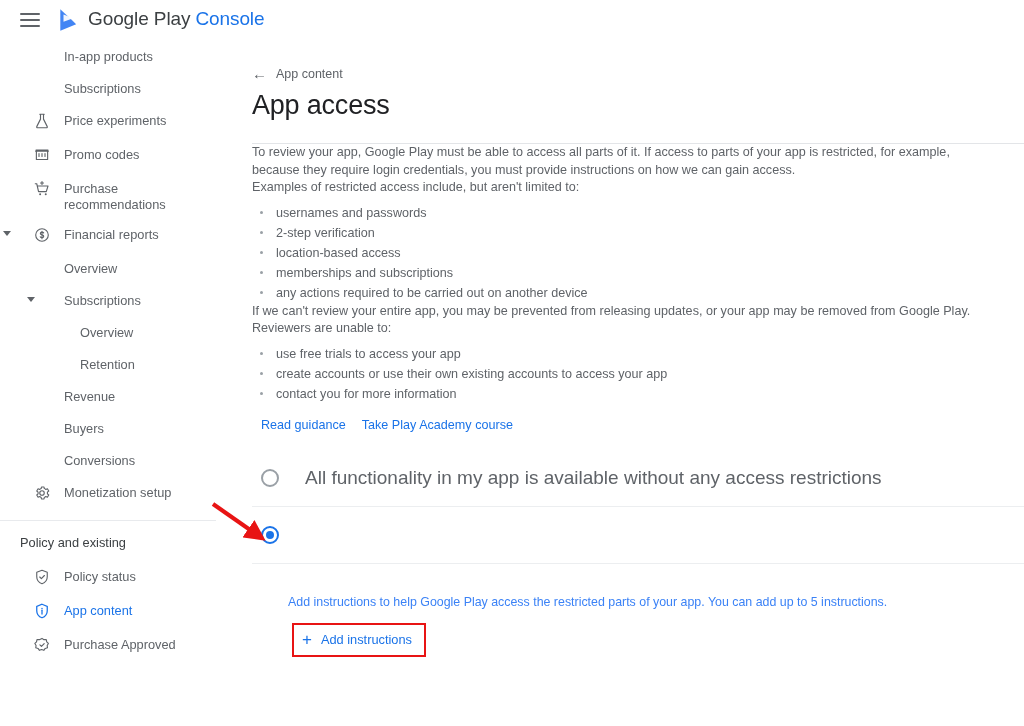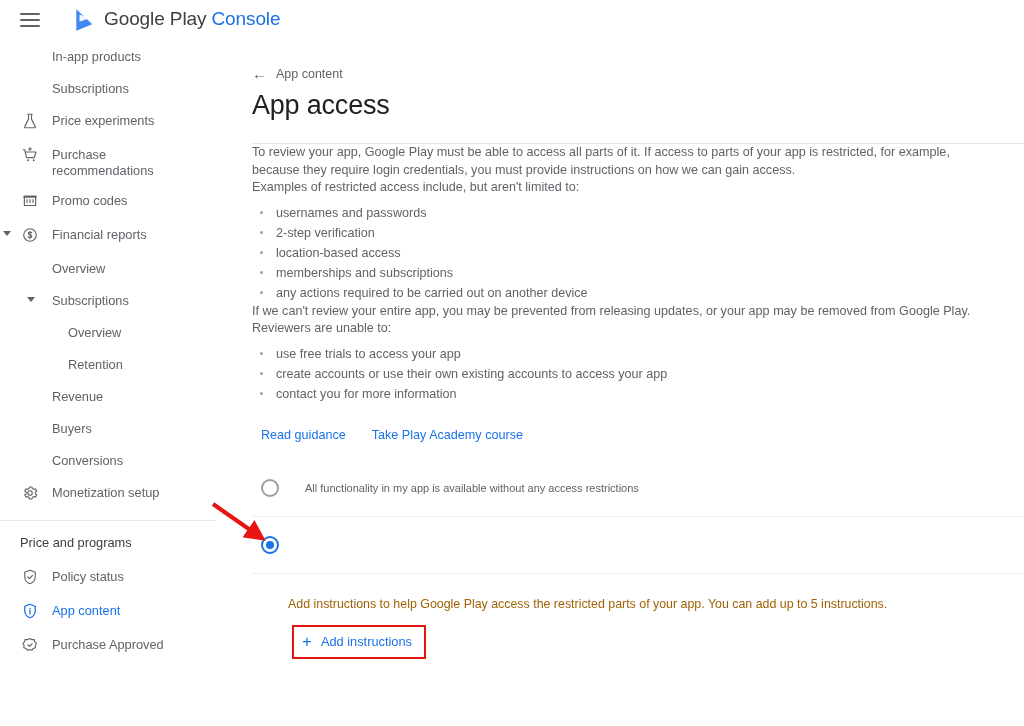--- a/index.html
+++ b/index.html
@@ -7,21 +7,21 @@
     width: 1024px; height: 726px;
     background: #ffffff;
     font-family: "Liberation Sans", sans-serif;
     overflow: hidden;
   }
   #app { position: relative; width: 1024px; height: 726px; background:#fff; }
 
   
   .topbar {
     position: absolute; top: 0; left: 0; width: 1024px; height: 40px;
-    display: flex; align-items: center; background: #fff; gap: 16px;
+    display: flex; align-items: center; background: #fff;
   }
   .hamburger {
     width: 20px; height: 14px; margin-left: 20px; margin-right: 18px;
     display: flex; flex-direction: column; justify-content: space-between;
     cursor: pointer;
   }
   .hamburger span { display:block; height: 2px; width: 20px; background: #5f6368; border-radius:1px; }
   .brand { display: flex; align-items: baseline; }
   .play-logo { width: 22px; height: 24px; margin-right: 8px; align-self:center; }
   .brand-google {
@@ -33,21 +33,21 @@
 
   
   .sidebar {
     position: absolute; top: 40px; left: 0; width: 216px; height: 686px;
     background: #fff; overflow: hidden;
   }
   .nav-item {
     position: relative;
     display: flex; align-items: flex-start;
     min-height: 32px;
-    padding: 5px 8px 5px 0;
+    padding: 5px 8px 5px 12px;
     cursor: pointer;
   }
   .nav-icon {
     width: 24px; height: 24px; flex: 0 0 24px;
     margin-left: 18px; margin-right: 10px;
     display: flex; align-items: center; justify-content: center;
     color: #5f6368;
   }
   .nav-icon svg { display: block; }
   .nav-label {
@@ -98,44 +98,44 @@
   .para { }
   ul.bullets { list-style: none; margin: 6px 0 0 36px; }
   ul.bullets li {
     position: relative; font-size: 12.6px; color: #5f6368;
     line-height: 20px; padding-left: 24px;
   }
   ul.bullets li::before {
     content: ""; position: absolute; left: 8px; top: 8px;
     width: 3px; height: 3px; background: #9aa0a6; border-radius: 50%;
   }
-  .links-row { margin: 24px 0 0 45px; display: flex; gap: 26px; }
+  .links-row { margin: 14px 0 0 45px; display: flex; gap: 16px; }
   .link { font-size: 12.6px; color: #1a73e8; cursor: pointer; }
 
   
   .radio-row {
     display: flex; align-items: center; margin-left: 36px; height: 56px;
   }
   .radio {
     width: 18px; height: 18px; border-radius: 50%;
     border: 2px solid #9aa0a6; flex: 0 0 18px;
     margin-left: 9px; position: relative; cursor: pointer;
   }
   .radio.checked { border-color: #1a73e8; }
   .radio.checked::after {
     content: ""; position: absolute; left: 3px; top: 3px;
     width: 8px; height: 8px; border-radius: 50%; background: #1a73e8;
   }
   .radio-label {
-    font-size: 11px; color: #5f6368; margin-left: 26px;
+    font-size: 19px; color: #5f6368; margin-left: 26px;
   }
   .row-divider { height: 1px; background: #eceef0; margin-left: 36px; width: 772px; }
 
   .hint-text {
-    font-size: 12.4px; color: #a16207; margin: 23px 0 0 72px;
+    font-size: 12.4px; color: #3b82f6; margin: 31px 0 0 72px;
   }
   .add-btn-wrap {
     position: relative; margin: 14px 0 0 72px; display: inline-block;
   }
   .add-btn {
     display: inline-flex; align-items: center; gap: 9px;
     font-size: 12.8px; color: #1a73e8; font-weight: 500;
     padding: 8px 14px; cursor: pointer; background: #fff;
   }
   .plus-icon { font-size: 17px; line-height: 1; color: #1a73e8; font-weight: 400; }
@@ -182,38 +182,38 @@
           <div class="nav-icon">
             <svg width="18" height="18" viewBox="0 0 24 24">
               <path stroke="currentColor" fill="none" stroke-width="1.5" stroke-linecap="round" stroke-linejoin="round" d="M9 3h6M10 3v6.5L5 19.5c-.4.9.2 1.5 1 1.5h12c.8 0 1.4-.6 1-1.5L14 9.5V3"></path>
             </svg>
           </div>
           <div class="nav-label">Price experiments</div>
         </div>
         <div class="nav-item">
           <div class="nav-icon">
             <svg width="18" height="18" viewBox="0 0 24 24">
+              <path stroke="currentColor" fill="none" stroke-width="1.5" stroke-linecap="round" stroke-linejoin="round" d="M3.5 7h17M4 7V5.5h16V7M4.5 7v11h15V7"></path>
+              <path stroke="currentColor" fill="none" stroke-width="1.5" stroke-linecap="round" stroke-linejoin="round" d="M8 10v4M12 10v4M16 10v4"></path>
+            </svg>
+          </div>
+          <div class="nav-label">Promo codes</div>
+        </div>
+        <div class="nav-item">
+          <div class="nav-icon">
+            <svg width="18" height="18" viewBox="0 0 24 24">
               <path stroke="currentColor" fill="none" stroke-width="1.5" stroke-linecap="round" stroke-linejoin="round" d="M3 5h2l2.4 10.5h10.3L20 8H6"></path>
               <circle cx="9.5" cy="19" r="1.3" fill="currentColor" stroke="none"></circle>
               <circle cx="17" cy="19" r="1.3" fill="currentColor" stroke="none"></circle>
               <path stroke="currentColor" fill="none" stroke-width="1.5" stroke-linecap="round" stroke-linejoin="round" d="M12 2v4M10 4h4"></path>
             </svg>
           </div>
           <div class="nav-label" style="width: 110px;">Purchase recommendations</div>
         </div>
         <div class="nav-item">
-          <div class="nav-icon">
-            <svg width="18" height="18" viewBox="0 0 24 24">
-              <path stroke="currentColor" fill="none" stroke-width="1.5" stroke-linecap="round" stroke-linejoin="round" d="M3.5 7h17M4 7V5.5h16V7M4.5 7v11h15V7"></path>
-              <path stroke="currentColor" fill="none" stroke-width="1.5" stroke-linecap="round" stroke-linejoin="round" d="M8 10v4M12 10v4M16 10v4"></path>
-            </svg>
-          </div>
-          <div class="nav-label">Promo codes</div>
-        </div>
-        <div class="nav-item">
           <div class="caret"></div>
           <div class="nav-icon">
             <svg width="18" height="18" viewBox="0 0 24 24">
               <circle cx="12" cy="12" r="8.4" stroke="currentColor" fill="none" stroke-width="1.5" stroke-linecap="round" stroke-linejoin="round"></circle>
               <path stroke="currentColor" fill="none" stroke-width="1.5" stroke-linecap="round" stroke-linejoin="round" d="M12 7v10M14.2 9.2c-.5-.8-1.3-1.1-2.2-1.1-1.3 0-2.2.7-2.2 1.8 0 2.4 4.5 1.3 4.5 3.8 0 1.2-1 1.9-2.3 1.9-1 0-1.9-.4-2.3-1.2"></path>
             </svg>
           </div>
           <div class="nav-label">Financial reports</div>
         </div>
         <div class="nav-item">
@@ -242,21 +242,21 @@
           <div class="nav-icon">
             <svg width="18" height="18" viewBox="0 0 24 24">
               <circle cx="12" cy="12" r="3" stroke="currentColor" fill="none" stroke-width="1.5" stroke-linecap="round" stroke-linejoin="round"></circle>
               <path stroke="currentColor" fill="none" stroke-width="1.5" stroke-linecap="round" stroke-linejoin="round" d="M19.3 12a7.3 7.3 0 0 0-.1-1.2l1.8-1.4-1.8-3-2.1.9a7.3 7.3 0 0 0-2-1.2L14.7 4h-3.4l-.4 2.1a7.3 7.3 0 0 0-2 1.2l-2.1-.9-1.8 3 1.8 1.4a7.3 7.3 0 0 0 0 2.4l-1.8 1.4 1.8 3 2.1-.9a7.3 7.3 0 0 0 2 1.2l.4 2.1h3.4l.4-2.1a7.3 7.3 0 0 0 2-1.2l2.1.9 1.8-3-1.8-1.4c.07-.4.1-.8.1-1.2z"></path>
             </svg>
           </div>
           <div class="nav-label">Monetization setup</div>
         </div>
       </div>
     <div class="nav-divider"></div>
-    <div class="nav-section-title">Price and programs</div>
+    <div class="nav-section-title">Policy and existing</div>
     <div id="nav-section">
         <div class="nav-item">
           <div class="nav-icon">
             <svg width="18" height="18" viewBox="0 0 24 24">
               <path stroke="currentColor" fill="none" stroke-width="1.5" stroke-linecap="round" stroke-linejoin="round" d="M12 3l7 2.8v5.8c0 4.3-2.9 7.9-7 9.4-4.1-1.5-7-5.1-7-9.4V5.8z"></path>
               <path stroke="currentColor" fill="none" stroke-width="1.5" stroke-linecap="round" stroke-linejoin="round" d="M9 12l2.2 2.2L15.2 10"></path>
             </svg>
           </div>
           <div class="nav-label">Policy status</div>
         </div>

